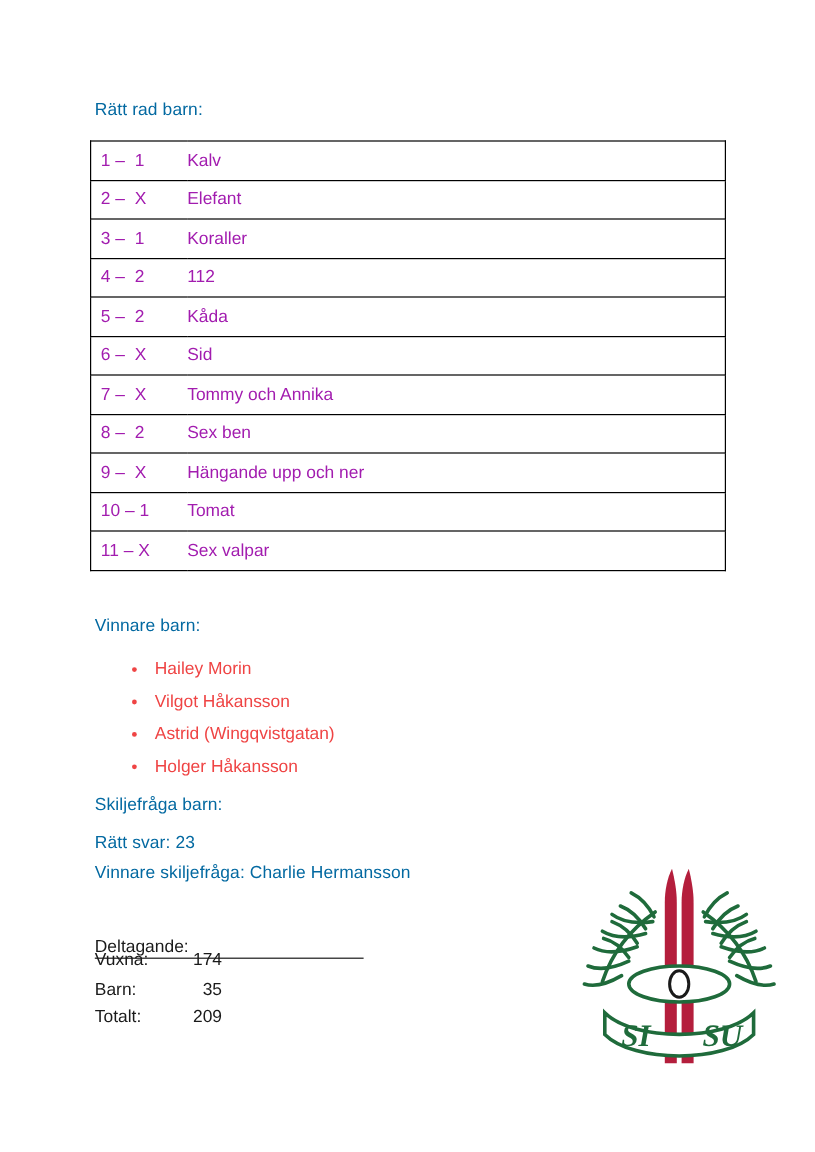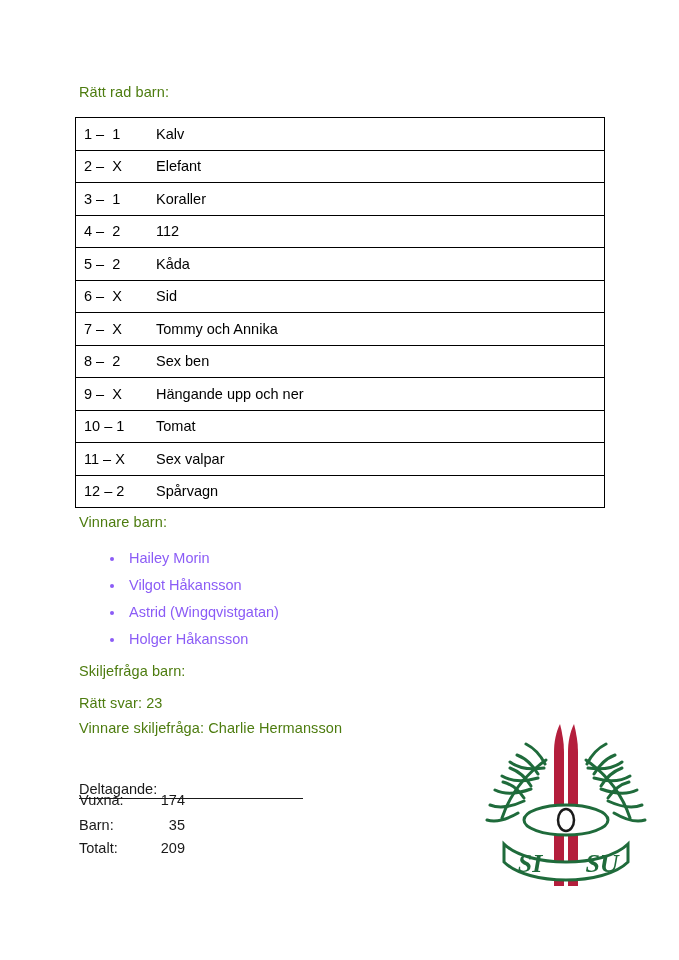--- a/index.html
+++ b/index.html
@@ -17,40 +17,40 @@
   }
   .page {
     position: absolute;
     inset: 0;
     padding: 0;
   }
   .heading {
     position: absolute;
     left: 79px;
     font-size: 14.5px;
-    color: #4d7c0f;
+    color: #0369a1;
     letter-spacing: 0.1px;
   }
   #title-ratt-rad { top: 84px; }
 
   table.answers {
     position: absolute;
     left: 75px;
     top: 117px;
     width: 530px;
     border-collapse: collapse;
     table-layout: fixed;
   }
   table.answers td {
     border: 1px solid #000000;
     height: 31.5px;
     padding: 0 0 0 8px;
     font-size: 14.5px;
     vertical-align: middle;
-    color: #000000;
+    color: #a21caf;
   }
   table.answers td.num {
     width: 72px;
     border-right: none;
     padding-left: 8px;
     white-space: pre;
   }
   table.answers td.ans {
     border-left: none;
     padding-left: 0;
@@ -62,21 +62,21 @@
     position: absolute;
     left: 103px;
     top: 545px;
     margin: 0;
     padding: 0 0 0 22px;
     list-style: disc;
   }
   ul.winners li {
     font-size: 14.5px;
     line-height: 27px;
-    color: #8b5cf6;
+    color: #ef4444;
     padding-left: 4px;
   }
 
   #title-skilje { top: 663px; text-align: center; }
   #line-ratt-svar { top: 695px; text-align: center; }
   #line-vinnare-skilje { top: 720px; }
 
   .underlined {
     position: absolute;
     left: 79px;
@@ -163,24 +163,20 @@
         <td class="num">9 –  X</td>
         <td class="ans">Hängande upp och ner</td>
       </tr>
       <tr>
         <td class="num">10 – 1</td>
         <td class="ans">Tomat</td>
       </tr>
       <tr>
         <td class="num">11 – X</td>
         <td class="ans">Sex valpar</td>
-      </tr>
-      <tr>
-        <td class="num">12 – 2</td>
-        <td class="ans"> Spårvagn</td>
       </tr>
     </tbody>
   </table>
 
   <div class="heading" id="title-vinnare">Vinnare barn:</div>
 
   <ul class="winners">
     <li>Hailey Morin</li>
     <li>Vilgot Håkansson</li>
     <li>Astrid  (Wingqvistgatan)</li>

